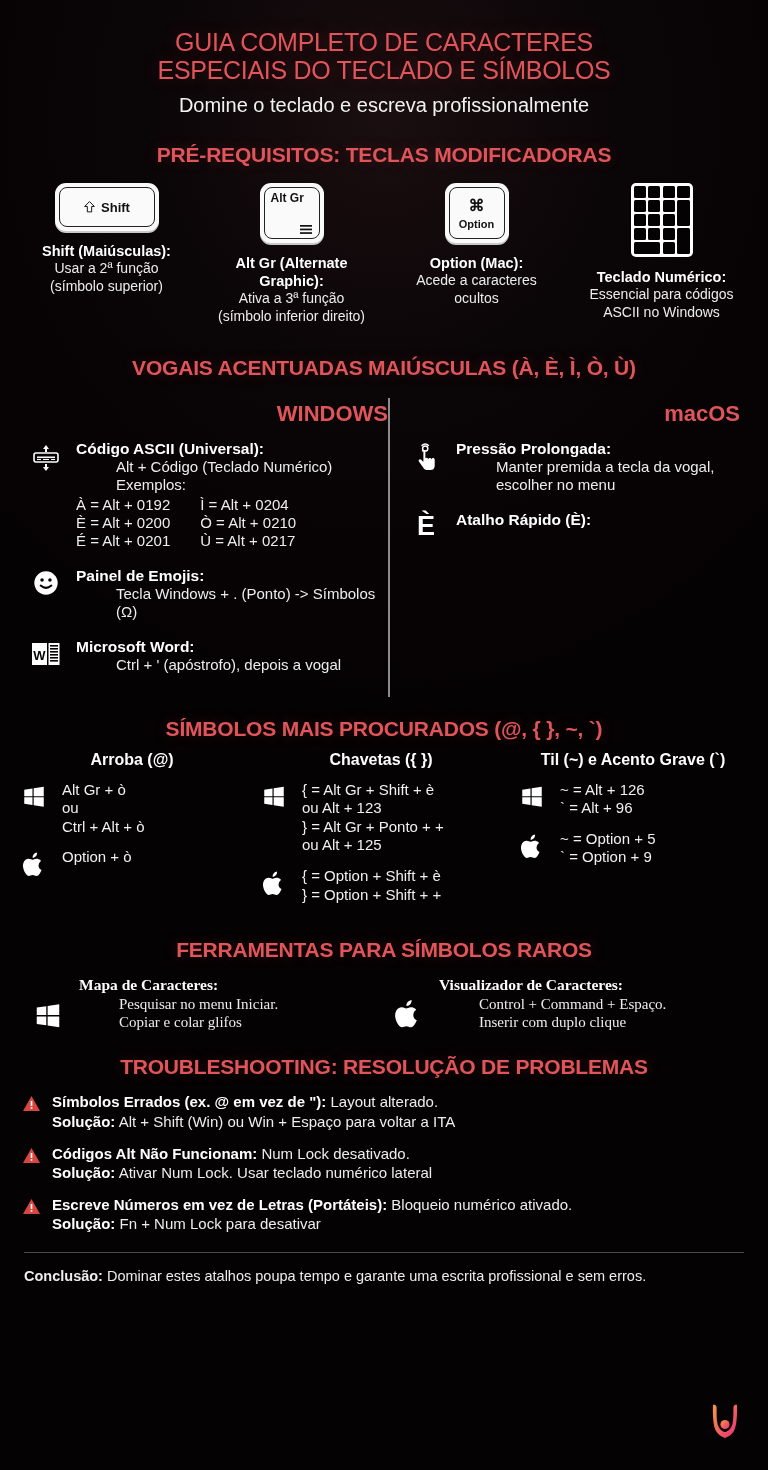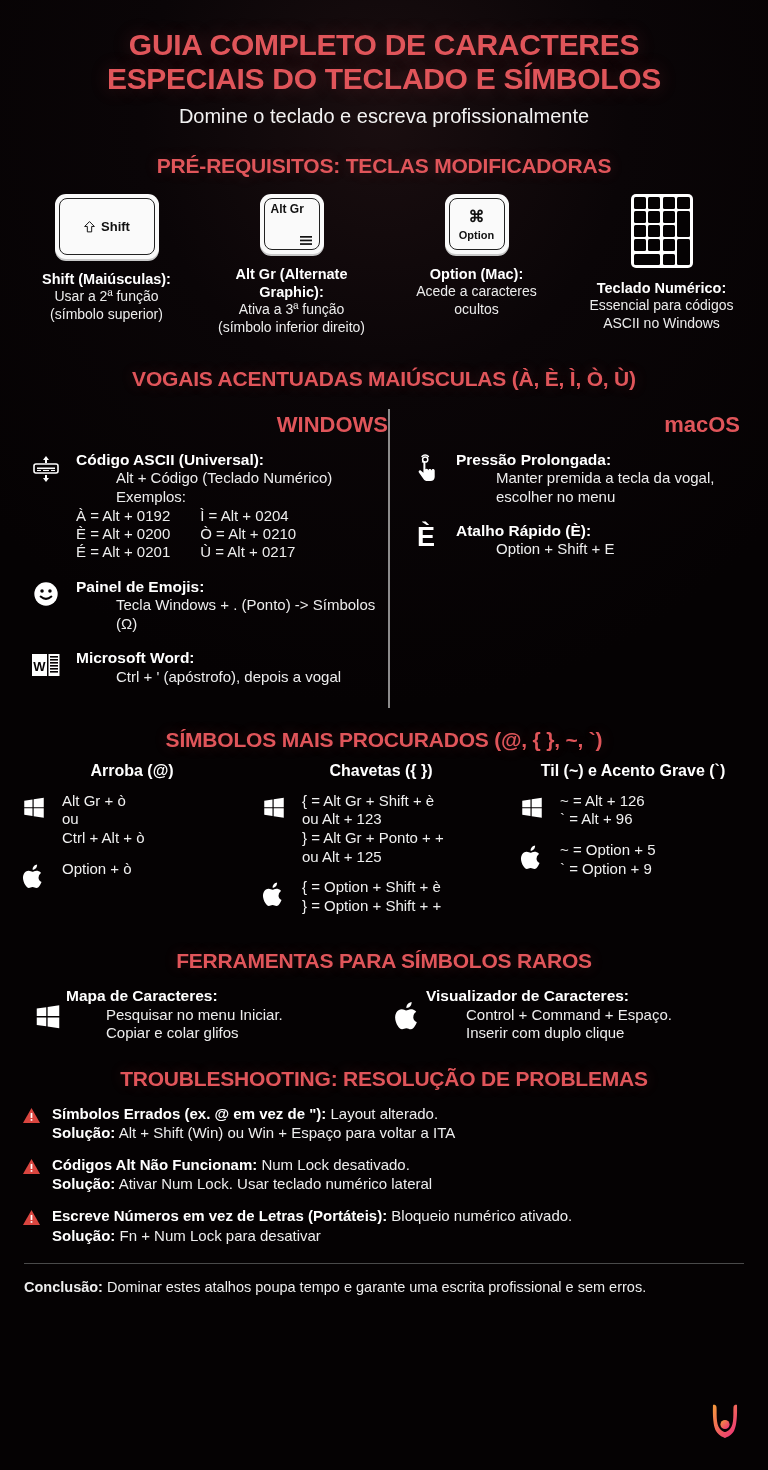--- a/index.html
+++ b/index.html
@@ -15,41 +15,41 @@
     width:768px;height:1470px;
     position:relative;
     background:
       radial-gradient(ellipse 70% 40% at 50% 8%, #1a0e10 0%, #0a0507 45%, #050203 100%),
       #050203;
     box-sizing:border-box;
   }
   
   .header{padding:28px 26px 0;text-align:center;}
   .title{
-    font-size:30px;font-weight:bold;line-height:1.12;
+    font-size:25px;font-weight:normal;line-height:1.12;
     color:#e0555a;letter-spacing:-0.3px;
     text-shadow:0 0 18px rgba(224,85,90,.25);
   }
   .subtitle{
     margin-top:10px;font-size:20px;color:#f2f2f2;font-weight:400;
   }
   
   .sec-head{
     text-align:center;font-size:21px;font-weight:bold;color:#e0555a;
     letter-spacing:-0.2px;
     text-shadow:0 0 14px rgba(224,85,90,.22);
   }
   
   .prereq{margin-top:26px;}
   .prereq-grid{
     display:flex;margin-top:16px;padding:0 14px;
   }
   .prereq-item{flex:1;text-align:center;padding:0 4px;}
   .keycap{
-    width:104px;height:65px;margin:0 auto;
+    width:104px;height:48px;margin:0 auto;
     background:#fafafa;border-radius:11px;
     position:relative;
     box-shadow:0 2px 0 #c9c9c9;
   }
   .keycap.small{width:64px;height:60px;}
   .keycap-inner{
     position:absolute;inset:4px;
     border:1.5px solid #222;border-radius:8px;
     color:#111;
     display:flex;align-items:center;justify-content:center;
@@ -95,21 +95,21 @@
   .sym-col{flex:1;padding:0 5px;box-sizing:border-box;}
   .sym-col.c1{flex:0 0 240px;}
   .sym-col.c2{flex:0 0 258px;}
   .sym-title{text-align:center;font-size:16px;font-weight:bold;color:#fff;margin-bottom:12px;}
   .sym-row{display:flex;gap:11px;margin-bottom:12px;align-items:flex-start;}
   .sym-row .ico{flex:0 0 34px;display:flex;justify-content:center;padding-top:3px;}
   .sym-row .lines{flex:1;font-size:15px;line-height:1.24;color:#f0f0f0;}
   
   .tools-sec{margin-top:22px;}
   .tools-grid{display:flex;margin-top:14px;padding:0 30px;gap:12px;}
-  .tools-item{flex:1;display:flex;align-items:center;}
+  .tools-item{flex:1;display:flex;gap:13px;align-items:flex-end;font-family:Liberation Serif, serif;}
   .tools-item .ico{flex:0 0 36px;display:flex;justify-content:center;padding-top:3px;}
   
   .tb-sec{margin-top:24px;}
   .tb-list{margin-top:13px;padding:0 22px;}
   .tb-row{display:flex;gap:10px;margin-bottom:13px;align-items:flex-start;}
   .tb-row .warn{flex:0 0 20px;padding-top:3px;}
   .tb-row .txt{flex:1;font-size:15px;line-height:1.28;color:#ededed;}
   .tb-row .txt b{color:#ffffff;}
   
   .hr{height:1px;background:#4a4a4a;margin:18px 24px 0;}
@@ -315,21 +315,20 @@
               <div class="r-text">escolher no menu</div>
             </div>
           </div>
 
           <div class="row">
             <div class="ico">
               <span style="font-size:27px;font-weight:bold;line-height:1;color:#fff;">È</span>
             </div>
             <div class="body">
               <div class="r-title">Atalho Rápido (È):</div>
-              <div class="r-text">Option + Shift + E</div>
             </div>
           </div>
 
         </div>
       </div>
     </div>
   </div>
 
   <div class="sym-sec">
     <div class="sec-head">SÍMBOLOS MAIS PROCURADOS (@, { }, ~, `)</div>

